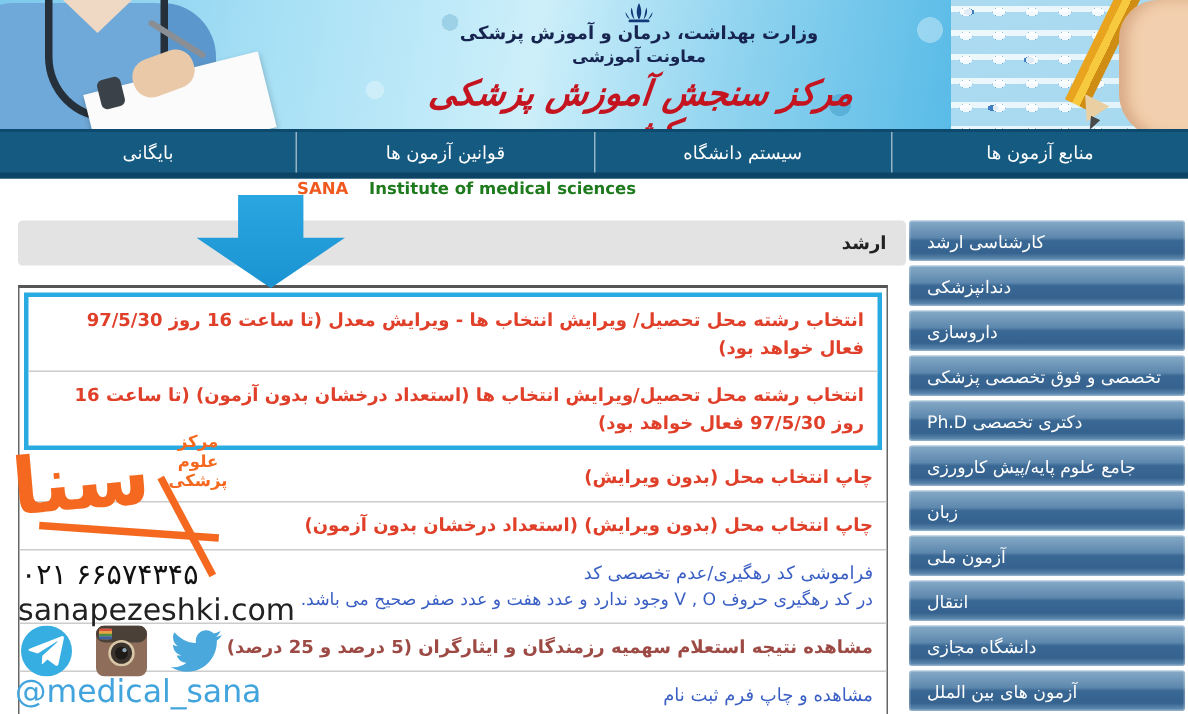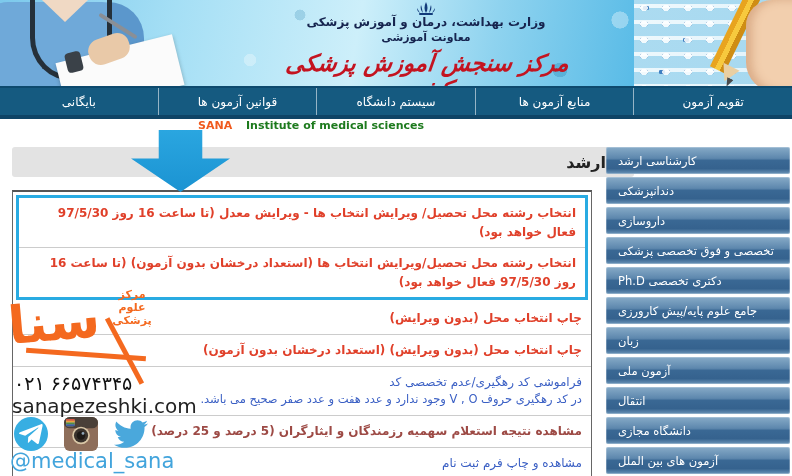--- a/index.html
+++ b/index.html
@@ -70,22 +70,22 @@
   }
   .nav-item:last-child{border-left:none;}
   
   .brand{position:absolute;left:198px;top:119px;font-size:11px;font-weight:bold;}
   .brand .sana{color:#f05a1e;}
   .brand .rest{color:#1d7a1d;margin-left:10px;}
   
   .page-header{
     position:absolute;left:12px;top:147px;width:566px;height:30px;
     background:#e3e3e3;border-radius:3px;direction:rtl;
-    display:flex;align-items:center;padding:0 28px;
-    font-size:16px;font-weight:bold;color:#222;
+    display:flex;align-items:center;padding:0 13px;
+    font-size:12px;font-weight:bold;color:#222;
   }
   
   .sidebar{position:absolute;right:2px;top:147px;width:184px;}
   .side-btn{
     height:27px;margin-bottom:3px;border-radius:2px;cursor:pointer;
     background:linear-gradient(180deg,#87abc8 0%,#5d87ad 42%,#3a6894 50%,#35628e 80%,#6b95b9 100%);
     display:flex;align-items:center;justify-content:flex-end;direction:rtl;
     color:#fff;font-size:11.5px;padding:0 12px;box-shadow:inset 0 0 0 1px rgba(255,255,255,.25);
   }
   
@@ -151,21 +151,20 @@
       </svg>
     </div>
     <div class="b-line1" dir="rtl">وزارت بهداشت، درمان و آموزش پزشکی</div>
     <div class="b-line2" dir="rtl">معاونت آموزشی</div>
     <div class="b-line3" dir="rtl">مرکز سنجش آموزش پزشکی کشور</div>
   </div>
   <div class="banner-sep"></div>
 </div>
 
 <div class="navbar">
-    <div class="nav-item">تقویم آزمون</div>
     <div class="nav-item">منابع آزمون ها</div>
     <div class="nav-item">سیستم دانشگاه</div>
     <div class="nav-item">قوانین آزمون ها</div>
     <div class="nav-item">بایگانی</div>
   </div>
 
 <div class="brand">
   <span class="sana">SANA</span>
   <span class="rest">Institute of medical sciences</span>
 </div>

